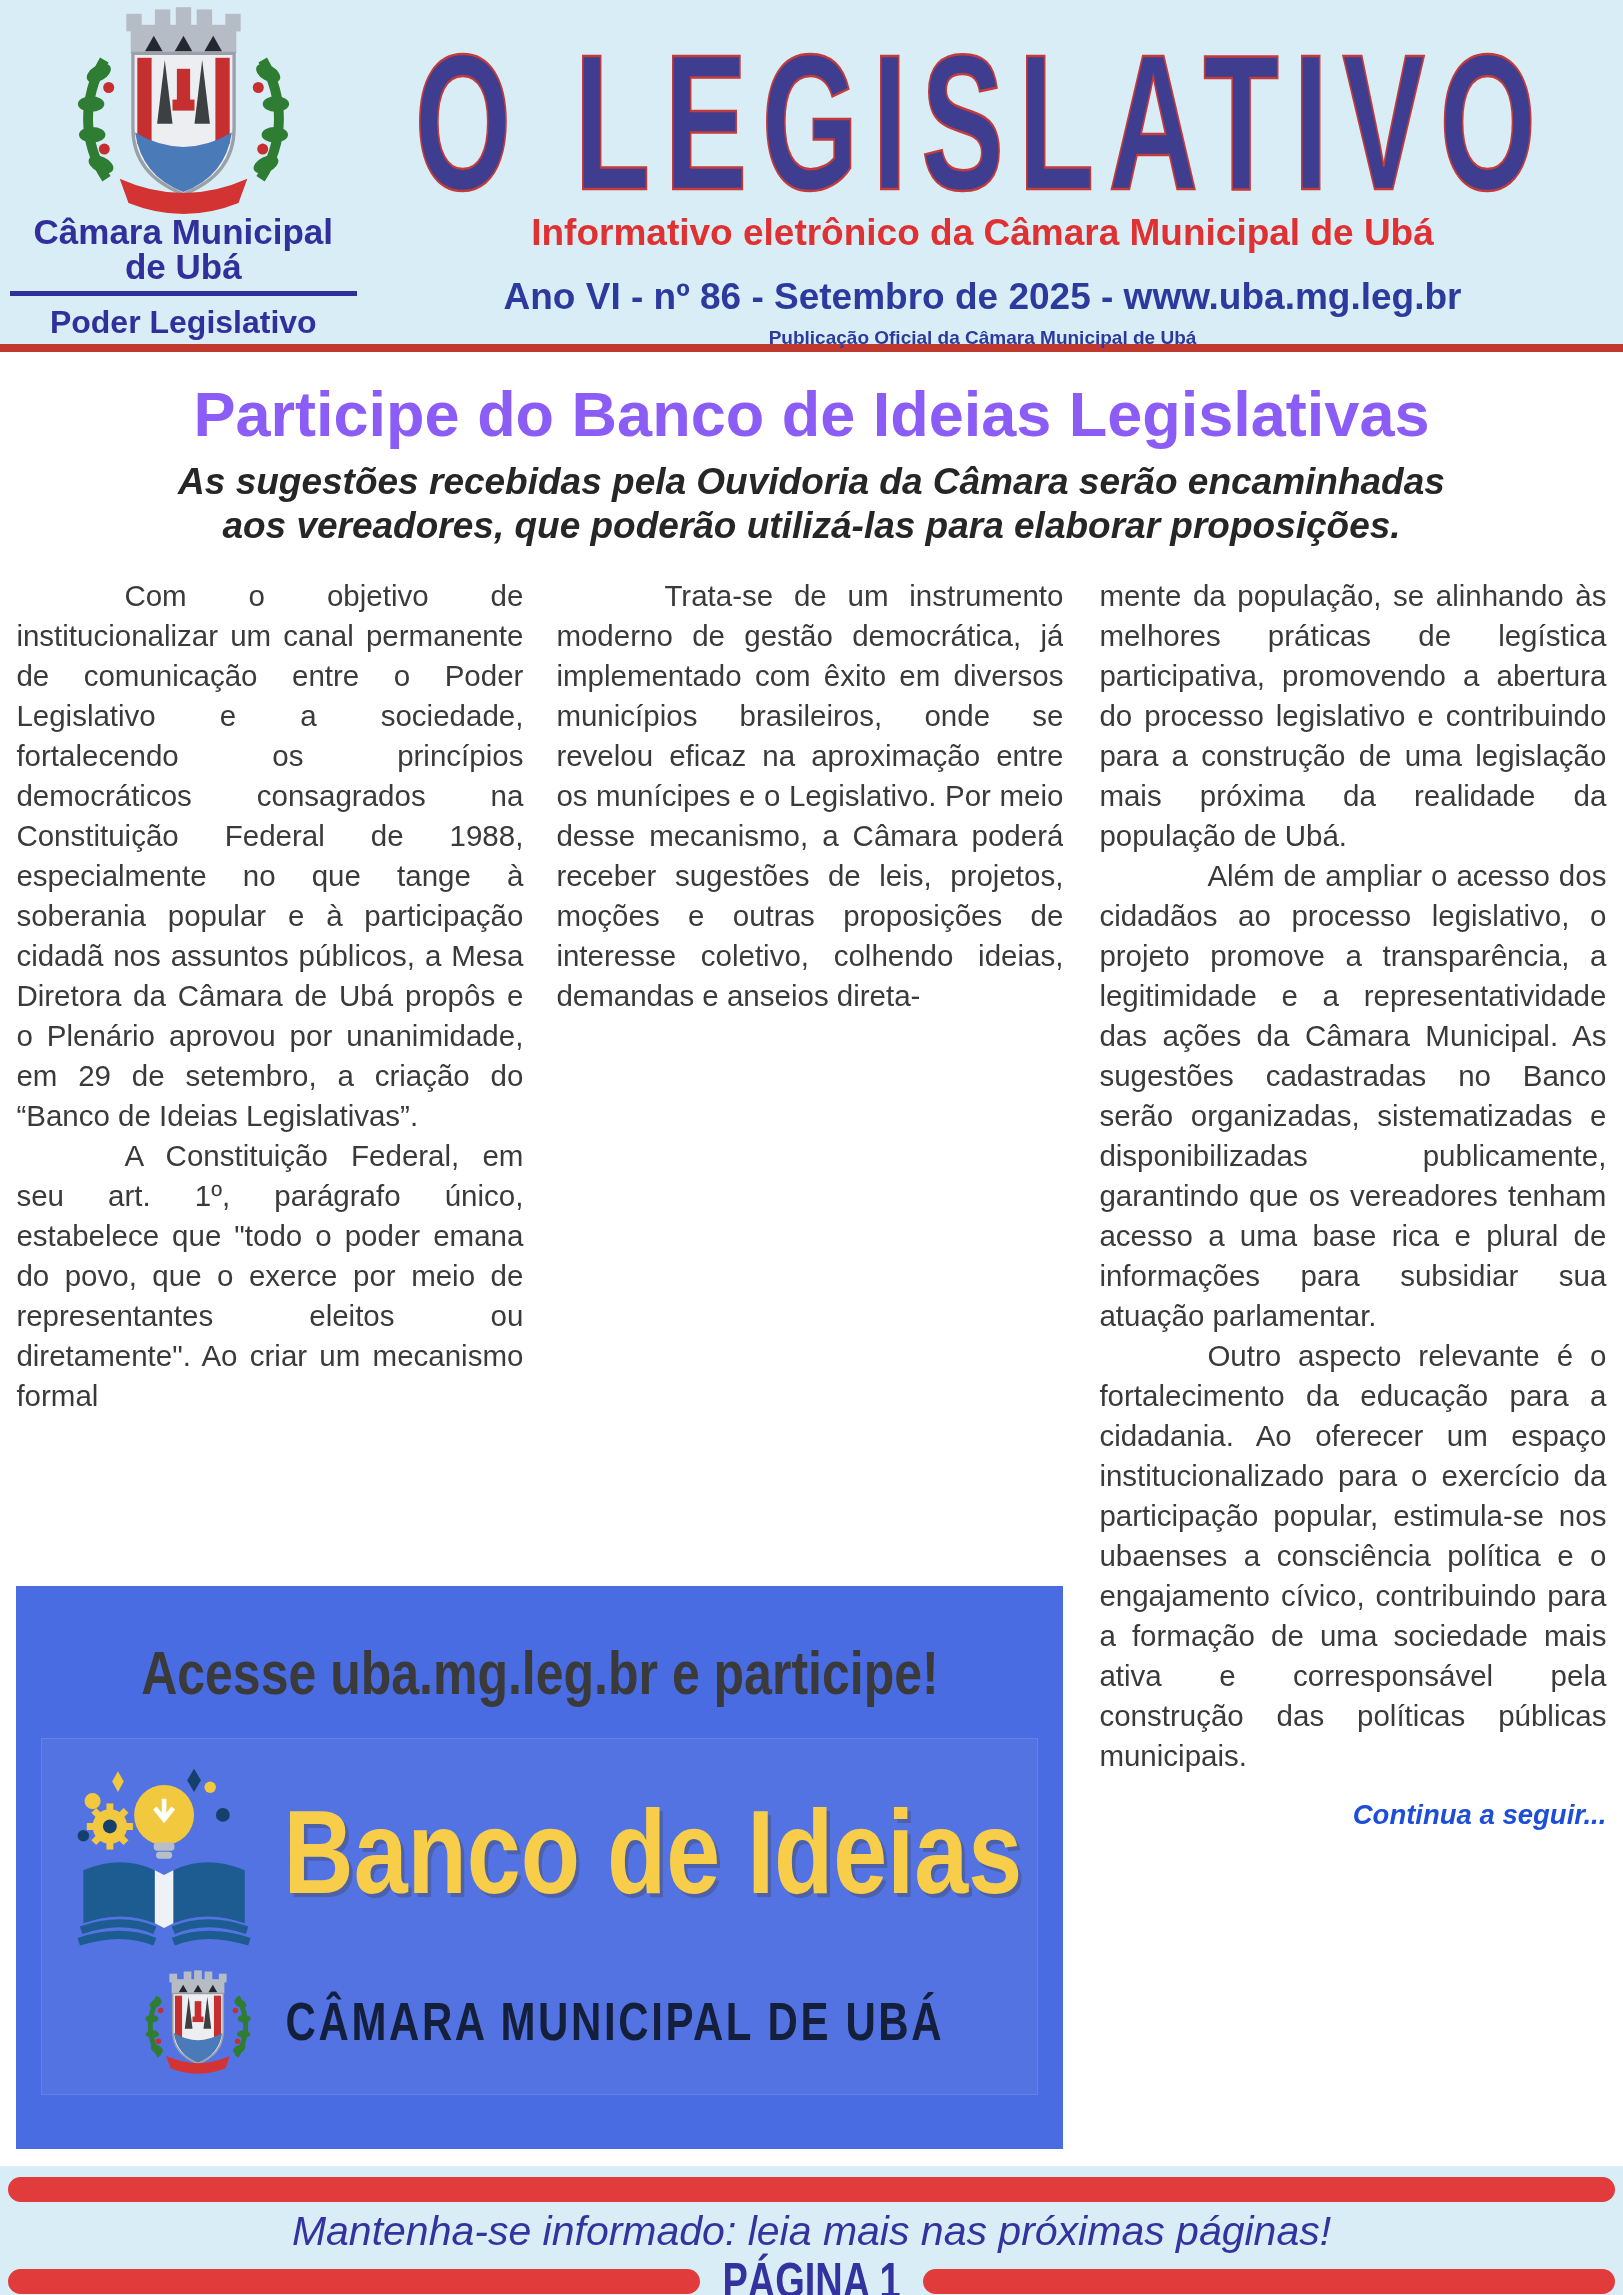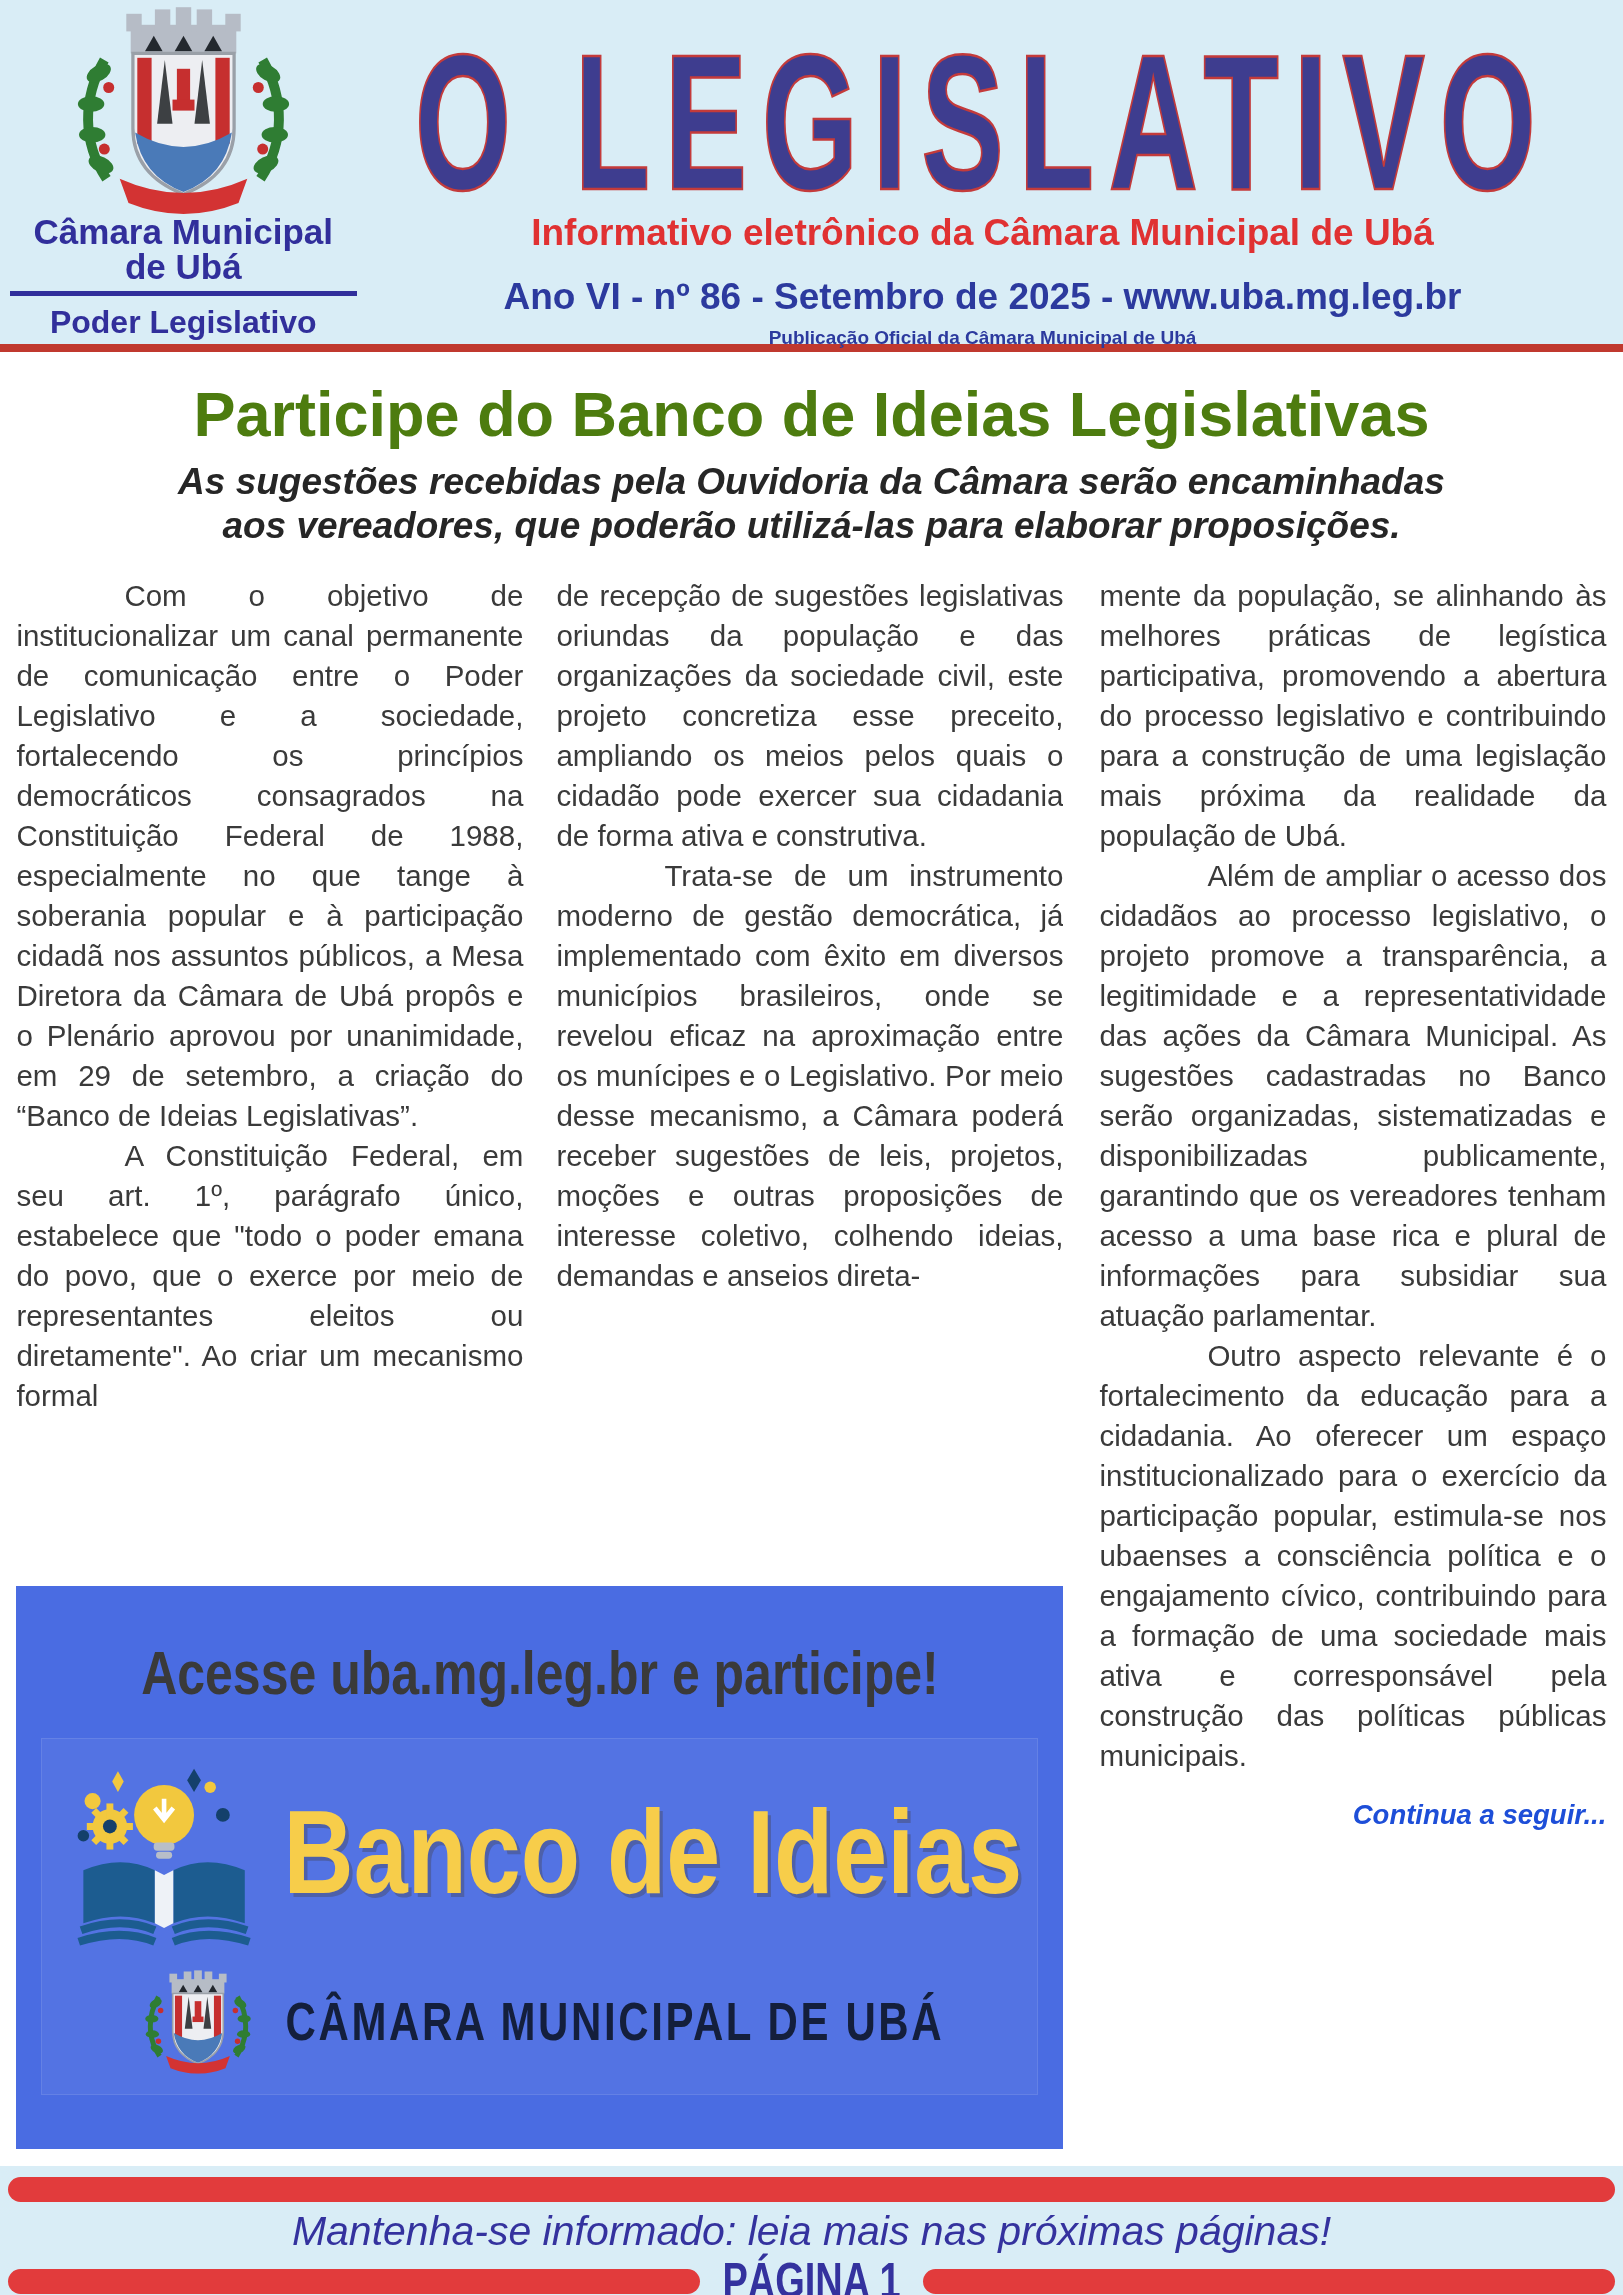--- a/index.html
+++ b/index.html
@@ -18,21 +18,21 @@
               color:#3e3d8f;-webkit-text-stroke:1.6px #c43b3b;line-height:1;white-space:nowrap;
               transform:scaleY(1.55);transform-origin:50% 0;}
   .mast-red{position:absolute;top:212px;width:100%;font-size:37px;font-weight:800;color:#e03132;}
   .mast-edition{position:absolute;top:276px;width:100%;font-size:37px;font-weight:700;color:#2c3a9e;}
   .mast-official{position:absolute;top:327px;width:100%;font-size:19px;font-weight:700;color:#2c3a9e;}
   .rule{height:7.9px;background:#c0392f;}
 
   
   main{padding:0 16.4px;}
   .headline{margin:29px 0 0;text-align:center;font-size:63px;font-weight:700;
-            color:#4d7c0f;line-height:1.05;}
+            color:#8b5cf6;line-height:1.05;}
   .deck{margin:13px auto 0;text-align:center;font-size:37px;font-style:italic;font-weight:700;
         color:#262626;max-width:1316px;line-height:1.2;}
   .columns{display:flex;gap:36px;margin-top:27.5px;}
   .left-wrap{flex:0 0 1047px;width:1047px;display:flex;flex-direction:column;}
   .two-cols{display:flex;gap:33px;height:985px;overflow:hidden;}
   .col{flex:0 0 507px;width:507px;}
   .col p{margin:0;font-size:29.5px;line-height:40px;text-align:justify;color:#3a3a3a;}
   .col p.indent{text-indent:108px;}
   .col3{flex:0 0 507px;width:507px;}
   .col3 .continua{text-align:right;font-style:italic;font-weight:700;font-size:27.5px;
@@ -96,21 +96,20 @@
     <p class="deck">As sugestões recebidas pela Ouvidoria da Câmara serão encaminhadas aos vereadores, que poderão utilizá-las para elaborar proposições.</p>
 
     <div class="columns">
       <div class="left-wrap">
         <div class="two-cols">
           <div class="col">
             <p class="indent">Com o objetivo de institucionalizar um canal permanente de comunicação entre o Poder Legislativo e a sociedade, fortalecendo os princípios democráticos consagrados na Constituição Federal de 1988, especialmente no que tange à soberania popular e à participação cidadã nos assuntos públicos, a Mesa Diretora da Câmara de Ubá propôs e o Plenário aprovou por unanimidade, em 29 de setembro, a criação do “Banco de Ideias Legislativas”.</p>
             <p class="indent">A Constituição Federal, em seu art. 1º, parágrafo único, estabelece que "todo o poder emana do povo, que o exerce por meio de representantes eleitos ou diretamente". Ao criar um mecanismo formal</p>
           </div>
           <div class="col">
-            <p>de recepção de sugestões legislativas oriundas da população e das organizações da sociedade civil, este projeto concretiza esse preceito, ampliando os meios pelos quais o cidadão pode exercer sua cidadania de forma ativa e construtiva.</p>
             <p class="indent">Trata-se de um instrumento moderno de gestão democrática, já implementado com êxito em diversos municípios brasileiros, onde se revelou eficaz na aproximação entre os munícipes e o Legislativo. Por meio desse mecanismo, a Câmara poderá receber sugestões de leis, projetos, moções e outras proposições de interesse coletivo, colhendo ideias, demandas e anseios direta-</p>
           </div>
         </div>
 
         <div class="banner">
           <div class="banner-head">Acesse uba.mg.leg.br e participe!</div>
           <div class="banner-panel">
             <div class="banner-logo-row">
               <svg class="bookbulb" viewBox="0 0 300 300" width="196" height="196">
                   <use href="#bookbulb"></use>

